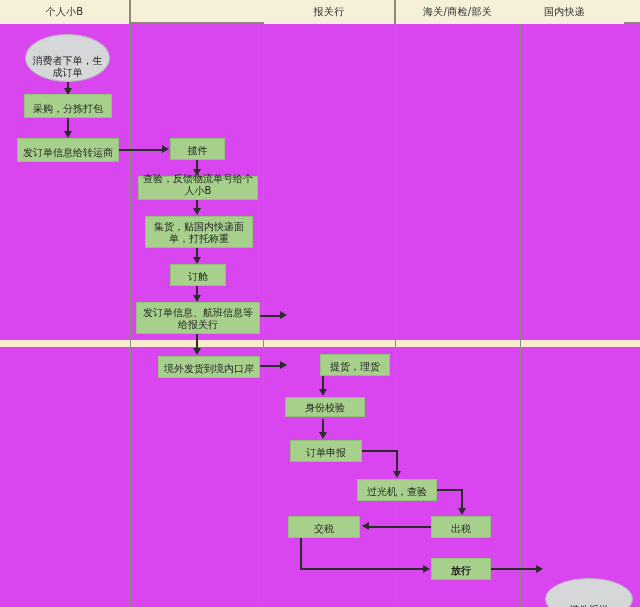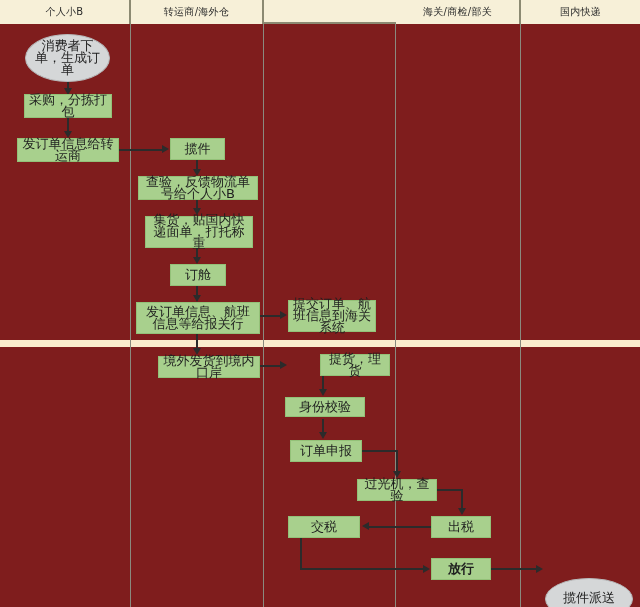--- a/index.html
+++ b/index.html
@@ -4,21 +4,21 @@
 <style>
   html, body {
     margin: 0;
     padding: 0;
     background: #ffffff;
   }
   #canvas {
     position: relative;
     width: 640px;
     height: 607px;
-    background: #7f1d1d;
+    background: #d946ef;
     font-family: "DejaVu Sans", "Liberation Sans", sans-serif;
     overflow: hidden;
   }
 
   
   .lane-header-band {
     position: absolute;
     left: 0;
     top: 0;
     width: 640px;
@@ -58,24 +58,24 @@
     width: 640px;
     height: 7px;
     background: #fbeccd;
   }
 
   
   .node {
     position: absolute;
     box-sizing: border-box;
     display: flex;
-    align-items: center;
+    align-items: flex-end;
     justify-content: center;
     text-align: center;
-    font-size: 13px;
+    font-size: 10px;
     line-height: 12px;
     color: #1f1f1f;
     padding: 2px 3px;
   }
   .node.process {
     background: #a8d08d;
     border: 1px solid #93c178;
   }
   .node.terminator {
     background: #d5d7d8;
@@ -120,23 +120,23 @@
 
   <div class="phase-separator" style="top:340px;"></div>
 
   <div class="lane-divider" style="left:130px;"></div>
   <div class="lane-divider" style="left:263px;"></div>
   <div class="lane-divider" style="left:395px;"></div>
   <div class="lane-divider" style="left:520px;"></div>
 
   <div class="lane-header-band"></div>
   <div class="lane-header" style="left:0px;width:131px;">个人小B</div>
-  <div class="lane-header" style="left:131px;width:133px;">转运商/海外仓</div>
+  <div class="lane-header" style="left:264px;width:132px;">报关行</div>
   <div class="lane-header" style="left:396px;width:125px;">海关/商检/部关</div>
-  <div class="lane-header last" style="left:521px;width:119px;">国内快递</div>
+  <div class="lane-header last" style="left:505px;width:119px;">国内快递</div>
 
   <div class="conn v" style="left:67px;top:82px;height:9px;"></div>
   <div class="arrow down" style="left:64px;top:88px;"></div>
 
   <div class="conn v" style="left:67px;top:118px;height:14px;"></div>
   <div class="arrow down" style="left:64px;top:131px;"></div>
 
   <div class="conn h" style="left:119px;top:149px;width:44px;"></div>
   <div class="arrow right" style="left:162px;top:145px;"></div>
 
@@ -210,23 +210,20 @@
   </div>
 
   <div class="node process" style="left:170px;top:264px;width:56px;height:22px;">
     <span class="node-label">订舱</span>
   </div>
 
   <div class="node process" style="left:136px;top:302px;width:124px;height:32px;">
     <span class="node-label">发订单信息、航班信息等给报关行</span>
   </div>
 
-  <div class="node process" style="left:288px;top:300px;width:88px;height:32px;">
-    <span class="node-label">提交订单、航班信息到海关系统</span>
-  </div>
 
   <div class="node process" style="left:158px;top:356px;width:102px;height:22px;">
     <span class="node-label">境外发货到境内口岸</span>
   </div>
 
   <div class="node process" style="left:288px;top:354px;width:70px;height:22px;margin-left:32px;">
     <span class="node-label">提货，理货</span>
   </div>
 
   <div class="node process" style="left:285px;top:397px;width:80px;height:20px;">

